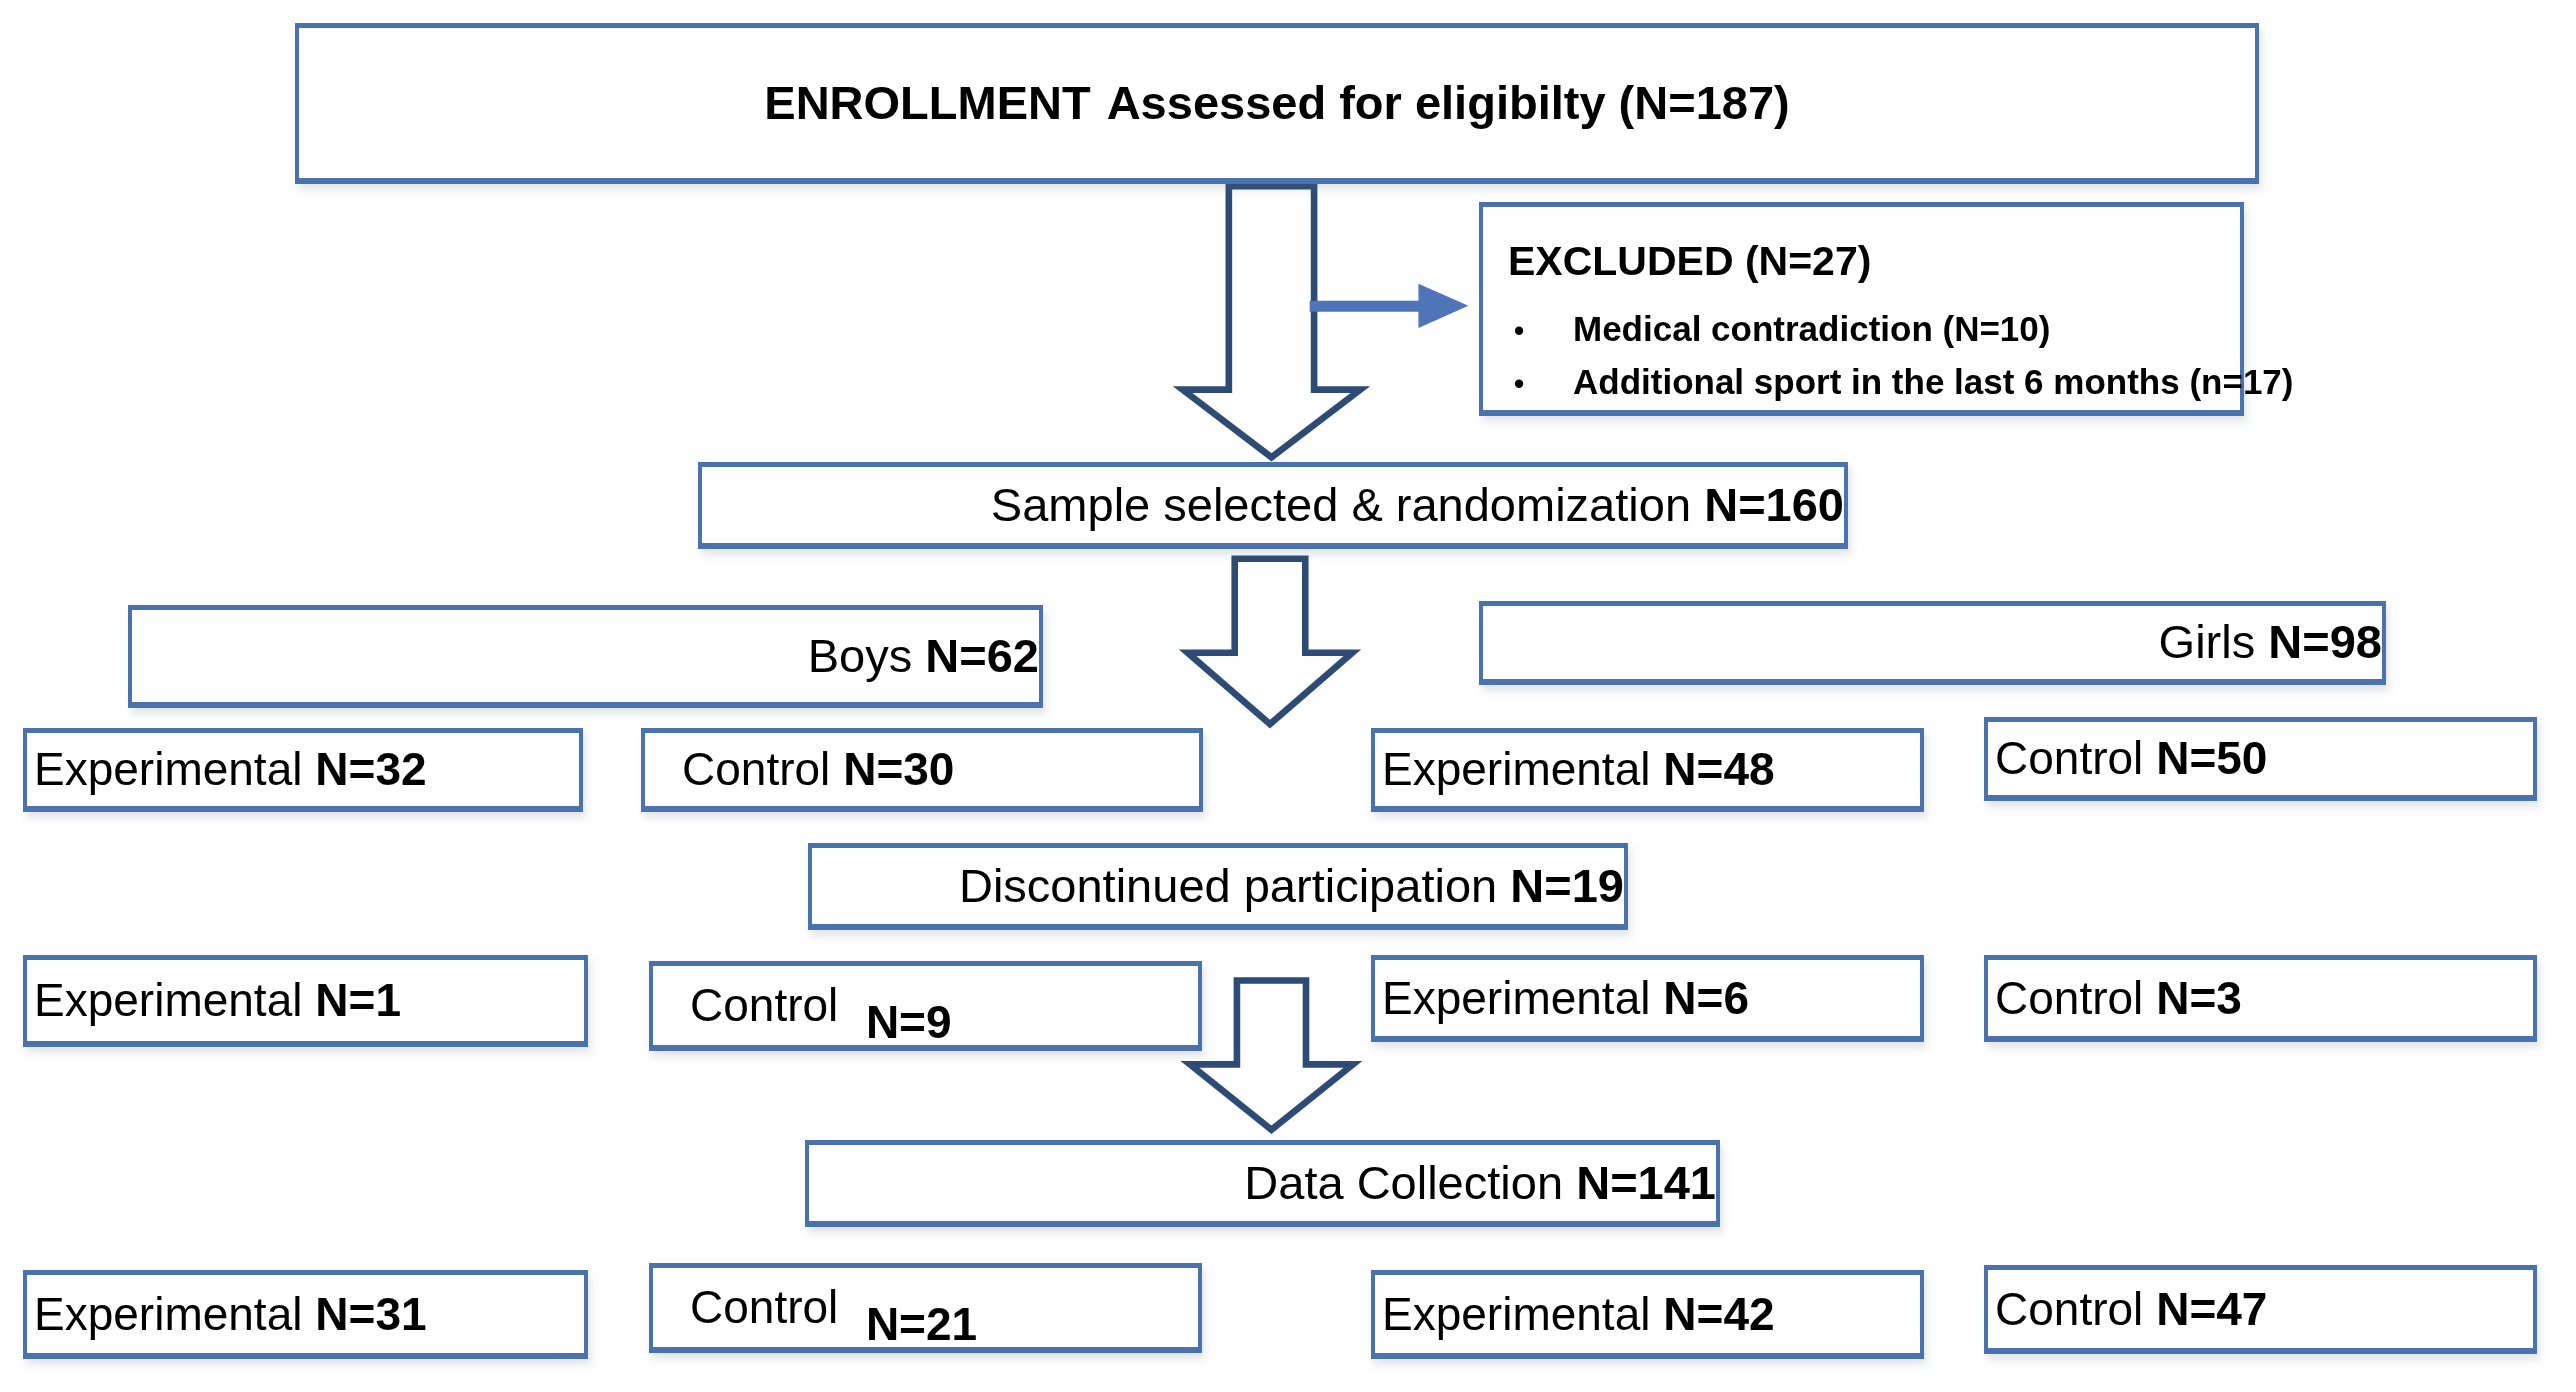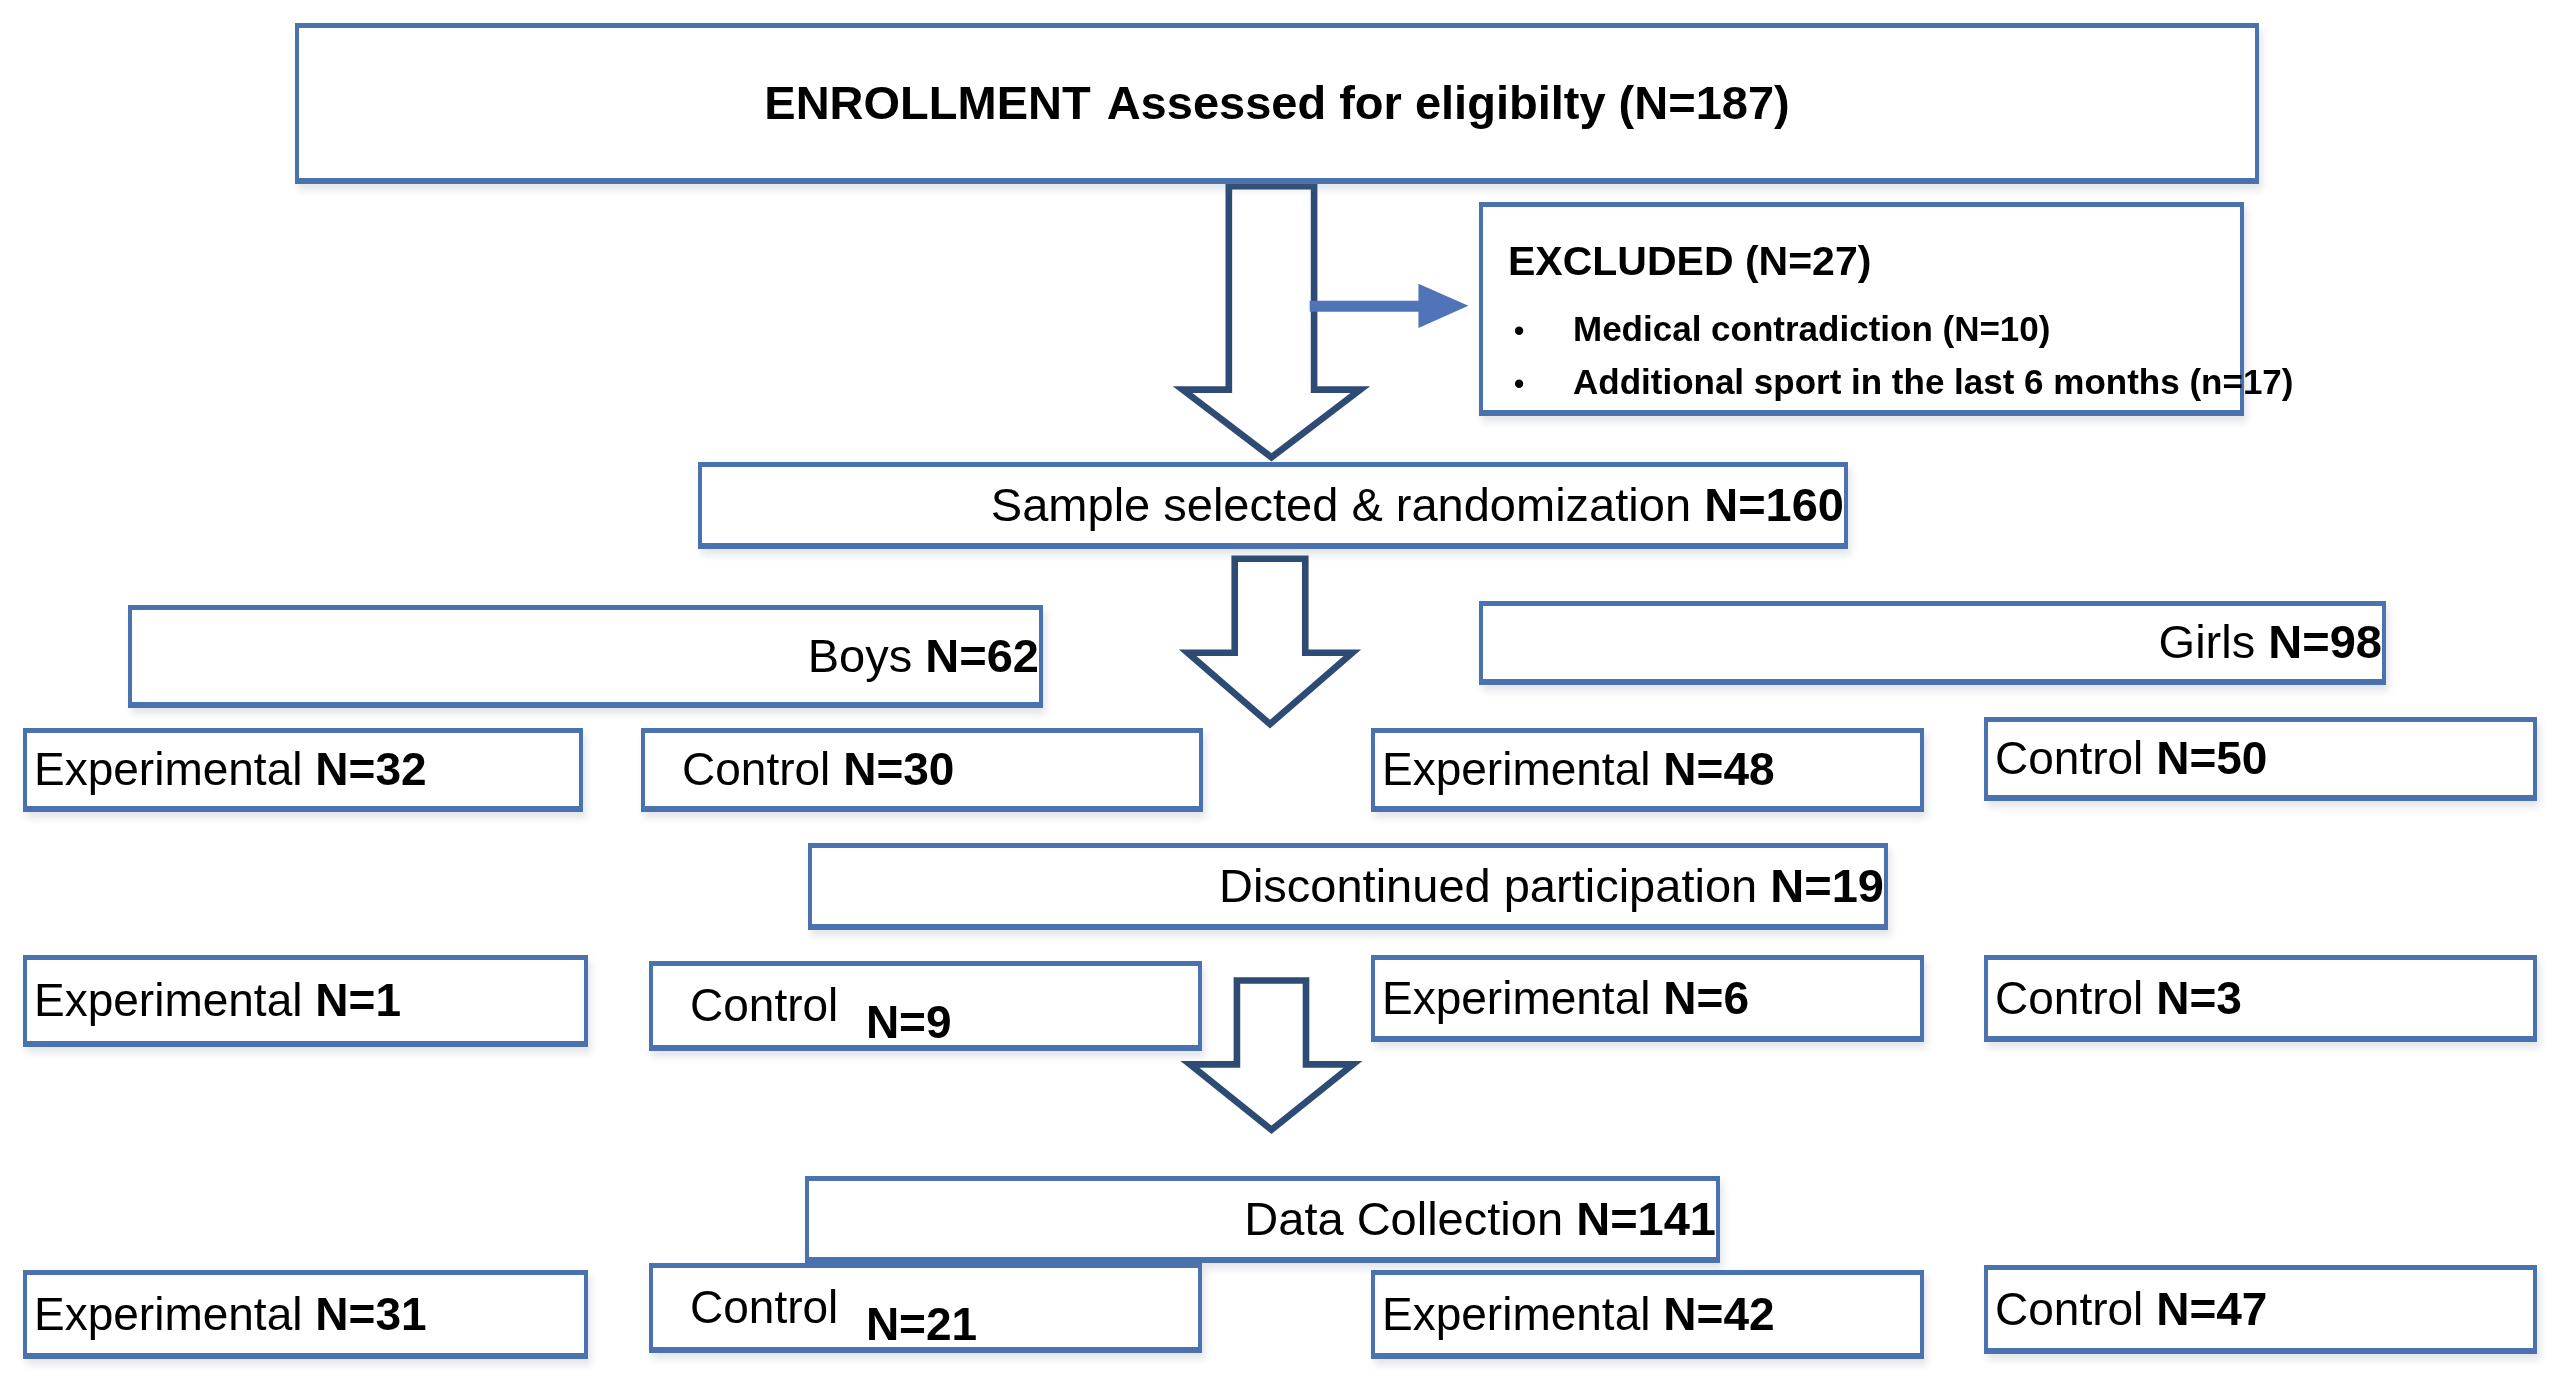--- a/index.html
+++ b/index.html
@@ -114,21 +114,21 @@
   </div>
   <div class="box left" style="left:1371px; top:728px; width:553px; height:84px;">
     <span>Experimental</span>
     <span class="n">N=48</span>
   </div>
   <div class="box left" style="left:1984px; top:717px; width:553px; height:84px;">
     <span>Control</span>
     <span class="n">N=50</span>
   </div>
 
-  <div class="box center mid" style="left:808px; top:843px; width:1080px; height:87px;">
+  <div class="box center mid" style="left:808px; top:843px; width:820px; height:87px;">
     <span>Discontinued participation</span>
     <span class="n">N=19</span>
   </div>
 
   <div class="box left" style="left:23px; top:955px; width:565px; height:92px;">
     <span>Experimental</span>
     <span class="n">N=1</span>
   </div>
   <div class="box left pl-lg gap-wide" style="left:649px; top:961px; width:553px; height:90px;">
     <span>Control</span>
@@ -136,21 +136,21 @@
   </div>
   <div class="box left" style="left:1371px; top:955px; width:553px; height:87px;">
     <span>Experimental</span>
     <span class="n">N=6</span>
   </div>
   <div class="box left" style="left:1984px; top:955px; width:553px; height:87px;">
     <span>Control</span>
     <span class="n">N=3</span>
   </div>
 
-  <div class="box center mid" style="left:805px; top:1140px; width:915px; height:87px;margin-top:36px;">
+  <div class="box center mid" style="left:805px; top:1140px; width:915px; height:87px;">
     <span>Data Collection</span>
     <span class="n">N=141</span>
   </div>
 
   <div class="box left" style="left:23px; top:1270px; width:565px; height:89px;">
     <span>Experimental</span>
     <span class="n">N=31</span>
   </div>
   <div class="box left pl-lg gap-wide" style="left:649px; top:1263px; width:553px; height:90px;">
     <span>Control</span>

